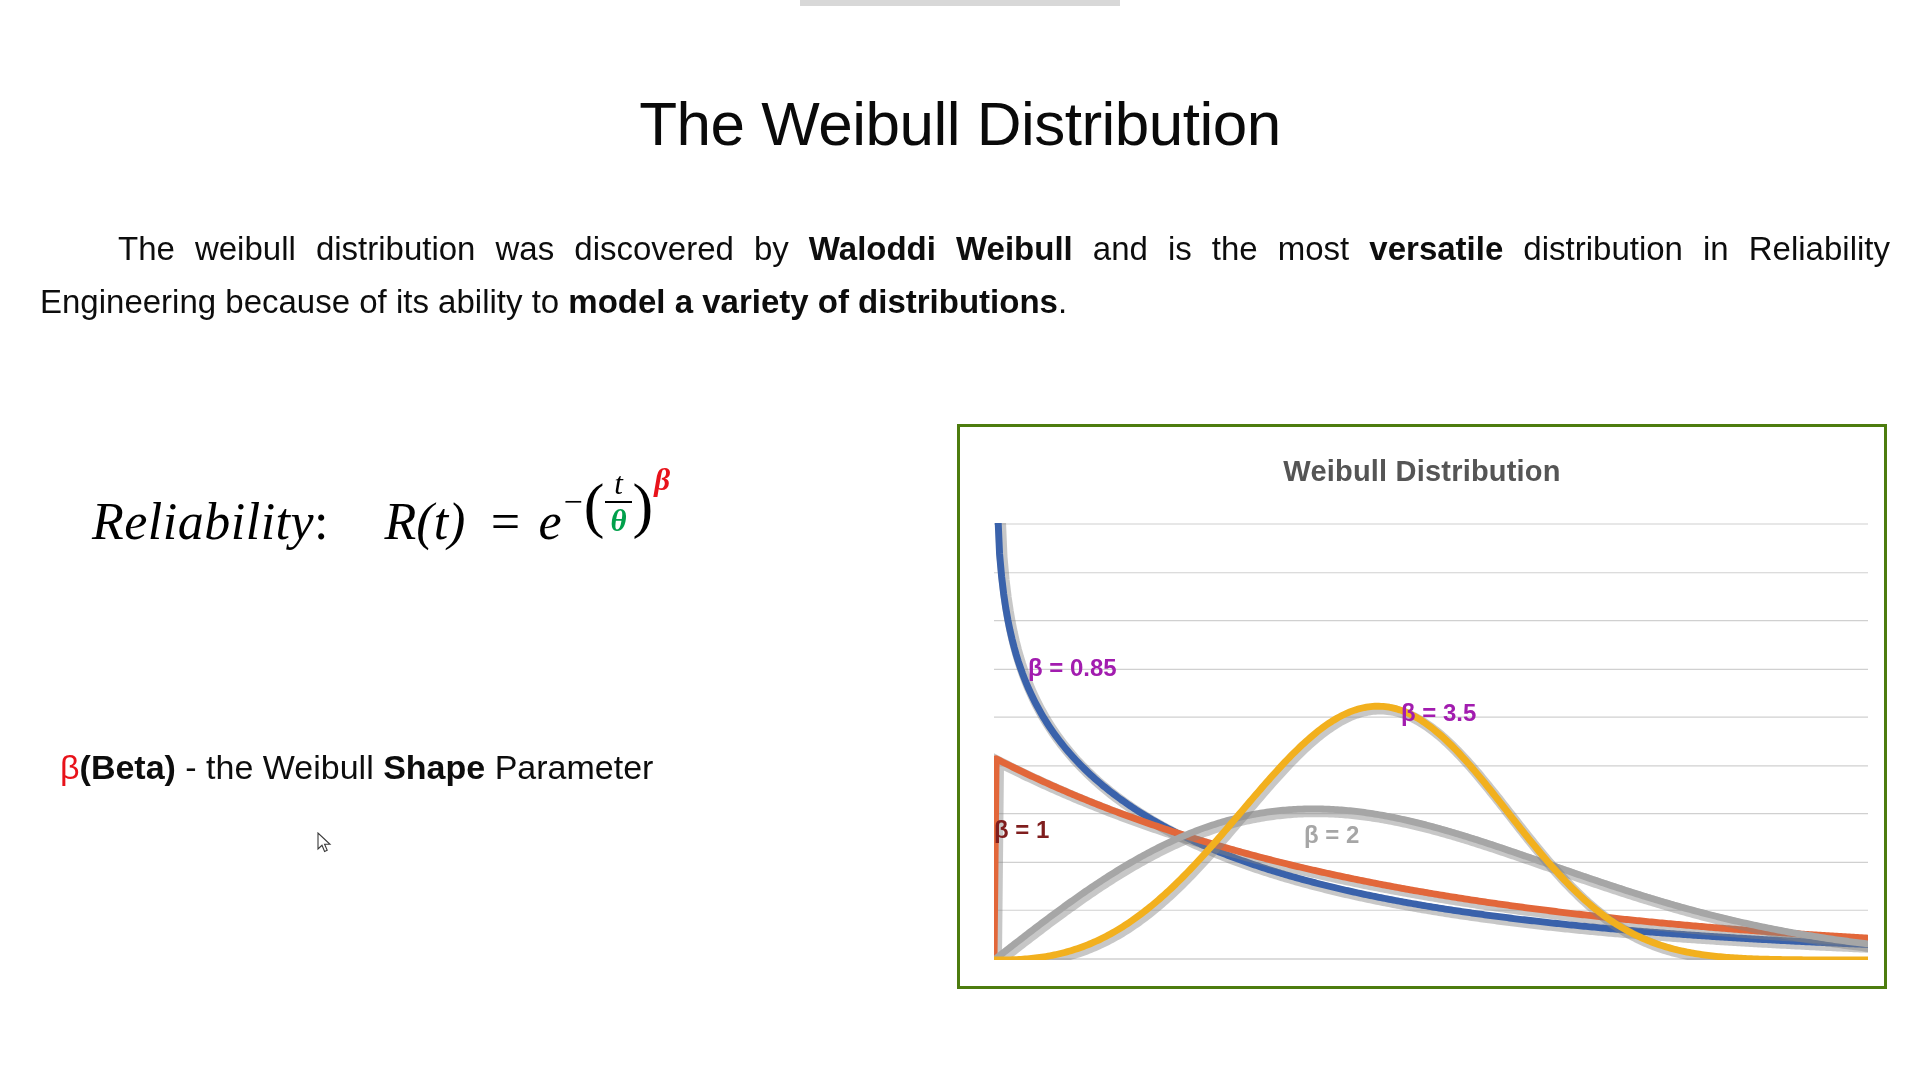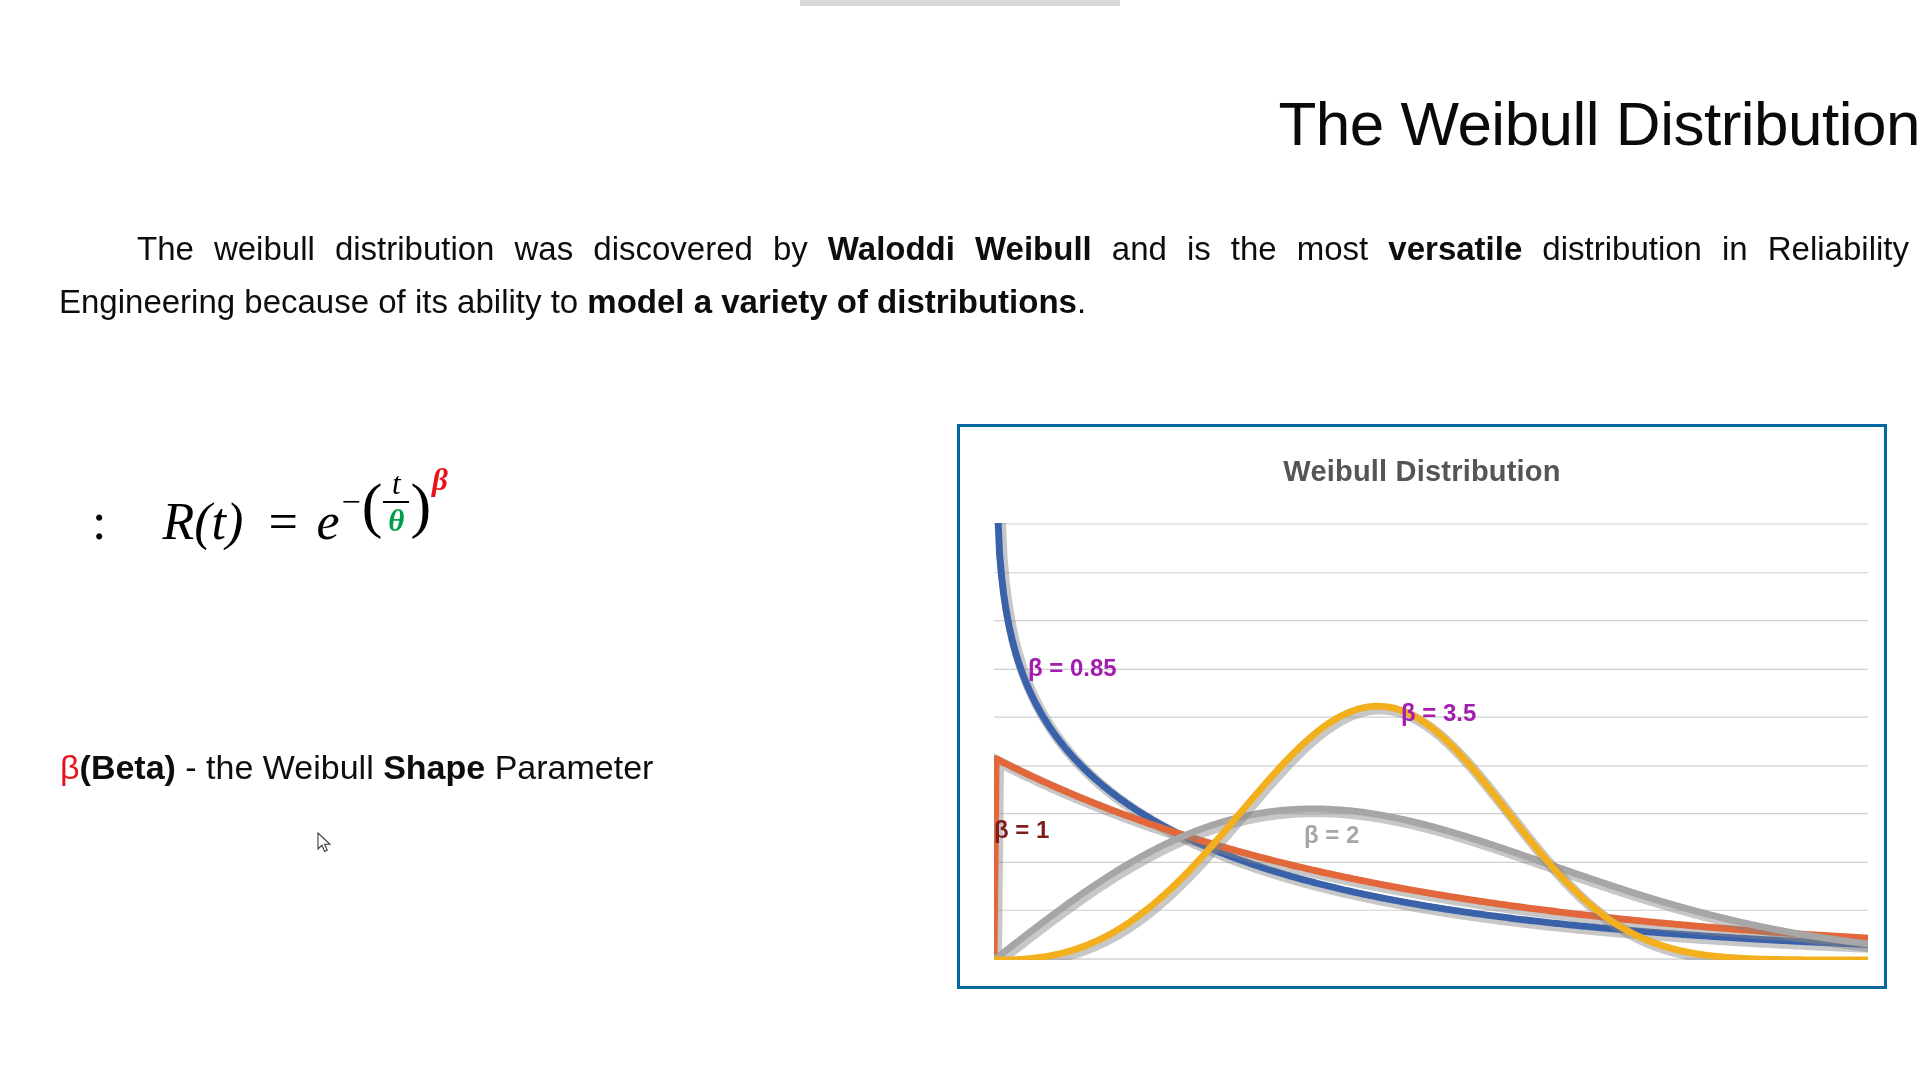--- a/index.html
+++ b/index.html
@@ -24,39 +24,38 @@
     width: 320px;
     height: 6px;
     background: #d8d8d8;
   }
 
   .slide-title {
     position: absolute;
     top: 48px;
     left: 0;
     width: 1920px;
-    text-align: right;
+    text-align: center;
     font-size: 62px;
     font-weight: 400;
     line-height: 1.1;
     letter-spacing: -0.5px;
     color: #0a0a0a;
   }
 
   .body-text {
     position: absolute;
     top: 222px;
     left: 40px;
     width: 1850px;
     font-size: 33px;
     line-height: 1.62;
     text-align: justify;
     text-justify: inter-word;
     color: #0d0d0d;
-    margin-left: 19px;
   }
   .body-text .indent { display: inline-block; width: 78px; }
   .body-text b { font-weight: 700; }
 
   
   .formula {
     position: absolute;
     top: 492px;
     left: 92px;
     font-family: "Liberation Serif", serif;
@@ -135,21 +134,21 @@
   }
 
   
   .chart-frame {
     position: absolute;
     left: 957px;
     top: 424px;
     width: 930px;
     height: 565px;
     background: #ffffff;
-    border: 3px solid #0369a1;
+    border: 3px solid #4d7c0f;
     box-sizing: border-box;
   }
   .chart-inner {
     position: absolute;
     inset: 4px;
     background: #ffffff;
     overflow: hidden;
   }
   .chart-title {
     position: absolute;
@@ -187,20 +186,21 @@
 
 <div class="top-sliver"></div>
 
 <h1 class="slide-title">The Weibull Distribution</h1>
 
 <div class="body-text">
   <span class="indent"></span><span>The weibull distribution was discovered by </span><b>Waloddi Weibull</b><span> and is the most </span><b>versatile</b><span> distribution in Reliability Engineering because of its ability to </span><b>model a variety of distributions</b><span>.</span>
 </div>
 
 <div class="formula">
+  <span class="lhs">Reliability</span>
     <span class="colon">:</span>
   <span class="gap"></span>
   <span class="rhs">R(t)</span>
   <span style="display:inline-block;width:22px"></span>
   <span>=</span>
   <span style="display:inline-block;width:16px"></span>
   <span class="expr-e">e</span>
     <span class="exponent">
       <span class="minus-sign">−</span>
       <span class="paren">(</span>

